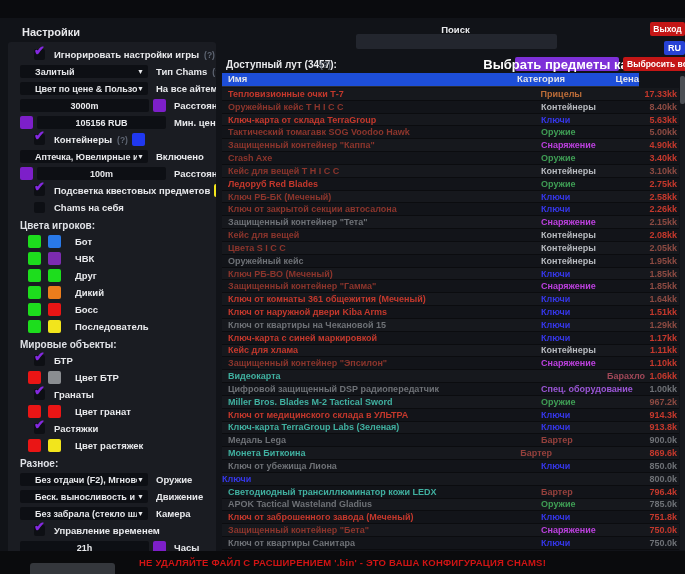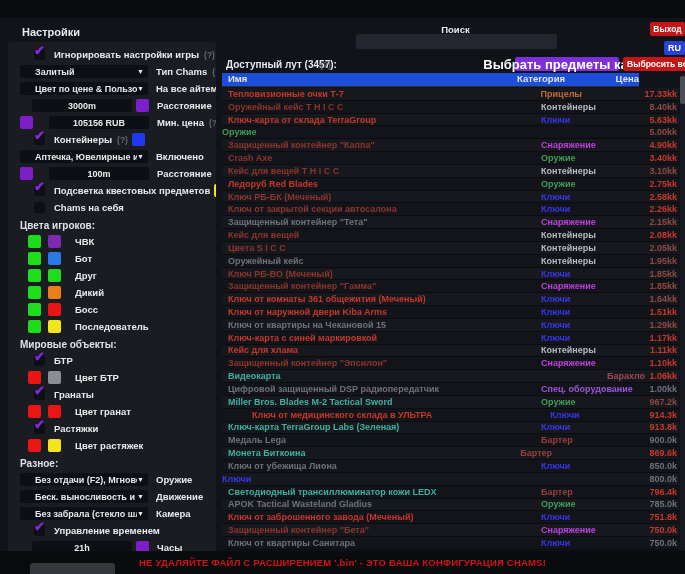--- a/index.html
+++ b/index.html
@@ -20,21 +20,21 @@
   .srow { display:flex; align-items:center; height:13px; margin:4px 0 0 12px; }
   .srow.indent { margin-left:26px; }
   .chk { width:11px; height:11px; background:#0d0f14; border-radius:2px; position:relative; flex:0 0 auto; }
   .tick { position:absolute; left:0px; top:-5px; color:#8428e0; font-size:13px; line-height:13px; }
   .clabel { margin-left:9px; font-size:9.5px; color:#e8e9ec; white-space:nowrap; }
   .field { width:128px; height:13px; background:#0d0f14; border-radius:2px; color:#e8e9ec; font-size:9px; display:flex; align-items:center; flex:0 0 auto; }
   .field .val { flex:1; padding-left:15px; white-space:nowrap; overflow:hidden; }
   .field .arrow { padding-right:4px; font-size:7px; color:#e8e9ec; }
   .field.num { justify-content:center; }
   .field.num .cval { text-align:center; }
-  .field.short { width:100px;margin-left:12px; }
+  .field.short { width:129px; }
   .rlabel { margin-left:8px; font-size:9.5px; color:#e8e9ec; white-space:nowrap; }
   .hint { margin-left:5px; font-size:8.5px; color:#5f6673; }
   .swatch { width:13px; height:13px; border-radius:2px; margin-left:4px; flex:0 0 auto; }
   .sec-title { margin:6px 0 0 12px; font-size:10px; color:#dfe1e6; height:11px; }
   .crow { display:flex; align-items:center; height:13px; margin:4px 0 0 20px; }
   .crow .swatch { margin-left:0; }
   .crow .swatch + .swatch { margin-left:7px; }
   .crow .clabel { margin-left:14px; }
 
   
@@ -152,28 +152,28 @@
 
   <div class="srow indent">
     <span class="chk"></span>
     <span class="clabel">Chams на себя</span>
   </div>
 
   <div class="sec-title">Цвета игроков:</div>
   <div id="player-colors-list">
   <div class="crow">
     <span class="swatch" style="background: rgb(29, 221, 29);"></span>
+    <span class="swatch" style="background: rgb(41, 121, 232);"></span>
+    <span class="clabel">Бот</span>
+  </div>
+
+  <div class="crow">
+    <span class="swatch" style="background: rgb(29, 221, 29);"></span>
     <span class="swatch" style="background: rgb(124, 43, 176);"></span>
     <span class="clabel">ЧВК</span>
-  </div>
-
-  <div class="crow">
-    <span class="swatch" style="background: rgb(29, 221, 29);"></span>
-    <span class="swatch" style="background: rgb(41, 121, 232);"></span>
-    <span class="clabel">Бот</span>
   </div>
 
   <div class="crow">
     <span class="swatch" style="background: rgb(29, 221, 29);"></span>
     <span class="swatch" style="background: rgb(29, 221, 29);"></span>
     <span class="clabel">Друг</span>
   </div>
 
   <div class="crow">
     <span class="swatch" style="background: rgb(29, 221, 29);"></span>
@@ -299,20 +299,21 @@
     <span class="cell-price" style="color: rgb(140, 74, 66);">8.40kk</span>
   </div>
 
   <div class="loot-row">
     <span class="cell-name" style="color: rgb(196, 56, 44);">Ключ-карта от склада TerraGroup</span>
     <span class="cell-cat" style="color: rgb(53, 54, 232);">Ключи</span>
     <span class="cell-price" style="color: rgb(196, 56, 44);">5.63kk</span>
   </div>
 
   <div class="loot-row">
+    <span class="cell-name" style="color: rgb(140, 53, 44);">Тактический томагавк SOG Voodoo Hawk</span>
     <span class="cell-cat" style="color: rgb(63, 158, 85);">Оружие</span>
     <span class="cell-price" style="color: rgb(140, 74, 66);">5.00kk</span>
   </div>
 
   <div class="loot-row">
     <span class="cell-name" style="color: rgb(140, 53, 44);">Защищенный контейнер "Каппа"</span>
     <span class="cell-cat" style="color: rgb(187, 64, 221);">Снаряжение</span>
     <span class="cell-price" style="color: rgb(196, 56, 44);">4.90kk</span>
   </div>
 
@@ -430,21 +431,21 @@
     <span class="cell-price" style="color: rgb(110, 113, 118);">1.00kk</span>
   </div>
 
   <div class="loot-row">
     <span class="cell-name" style="color: rgb(64, 176, 160);">Miller Bros. Blades M-2 Tactical Sword</span>
     <span class="cell-cat" style="color: rgb(63, 158, 85);">Оружие</span>
     <span class="cell-price" style="color: rgb(140, 74, 66);">967.2k</span>
   </div>
 
   <div class="loot-row">
-    <span class="cell-name" style="color: rgb(196, 56, 44); margin-left: 24px;">Ключ от медицинского склада в УЛЬТРА</span>
+    <span class="cell-name" style="color: rgb(196, 56, 44);">Ключ от медицинского склада в УЛЬТРА</span>
     <span class="cell-cat" style="color: rgb(53, 54, 232);">Ключи</span>
     <span class="cell-price" style="color: rgb(196, 56, 44);">914.3k</span>
   </div>
 
   <div class="loot-row">
     <span class="cell-name" style="color: rgb(64, 176, 160);">Ключ-карта TerraGroup Labs (Зеленая)</span>
     <span class="cell-cat" style="color: rgb(53, 54, 232);">Ключи</span>
     <span class="cell-price" style="color: rgb(196, 56, 44);">913.8k</span>
   </div>
 

